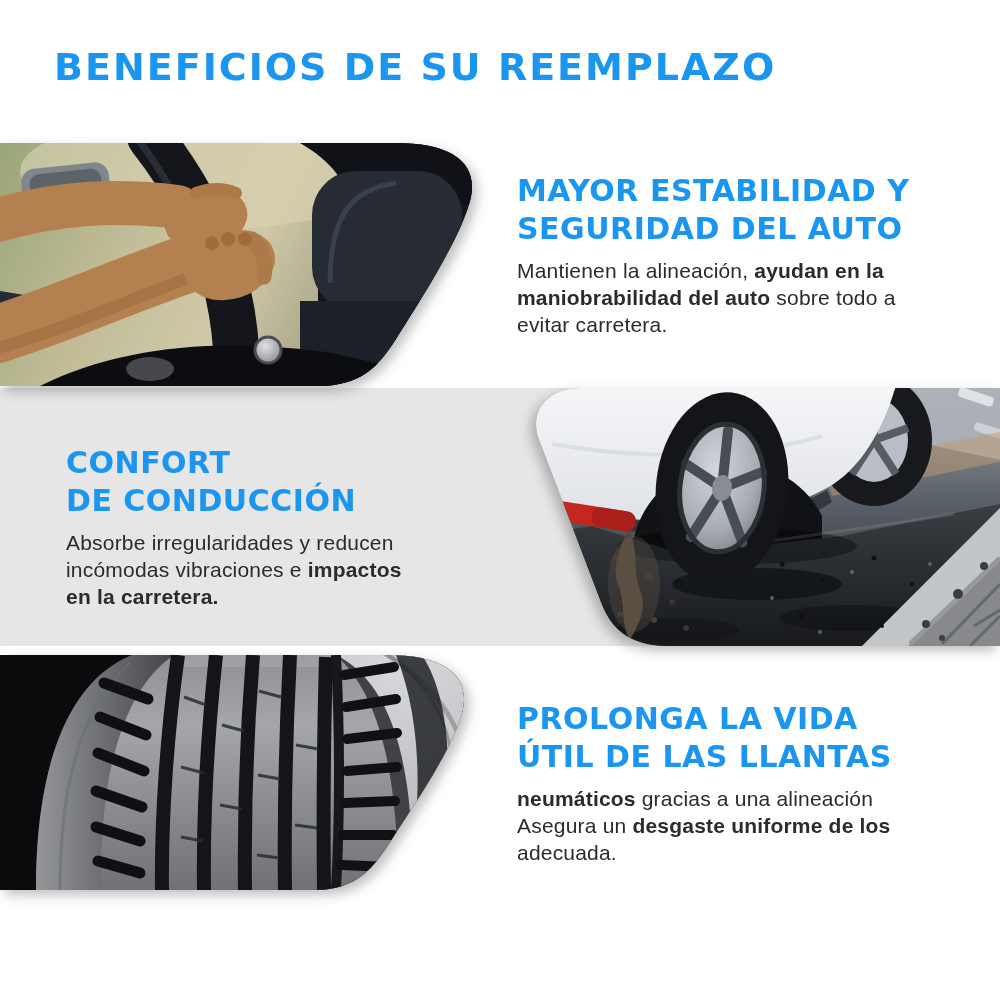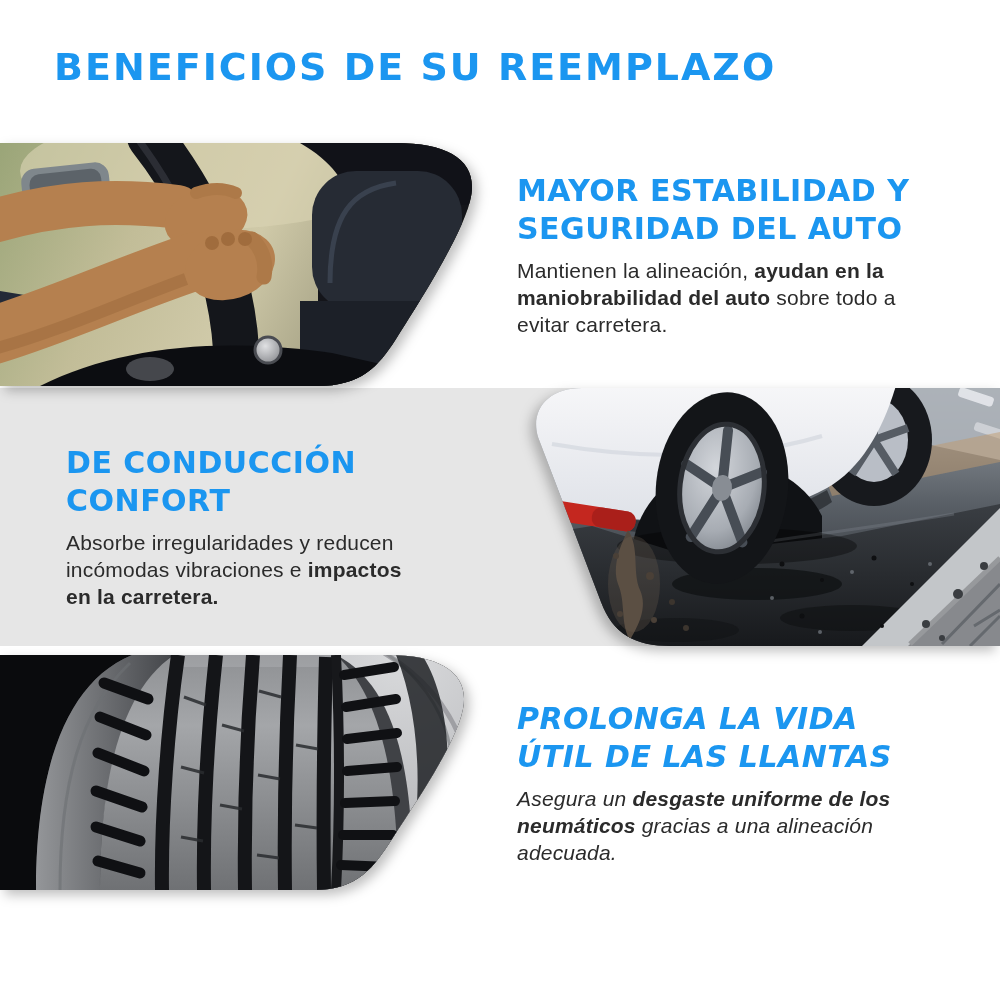--- a/index.html
+++ b/index.html
@@ -21,21 +21,21 @@
   }
   .photo{position:absolute;display:block;}
   .photo.shadow-r{filter:drop-shadow(5px 5px 6px rgba(0,0,0,.25));}
   .photo.shadow-l{filter:drop-shadow(-5px 5px 6px rgba(0,0,0,.25));}
   .photo1{left:0;top:143px;}
   .photo2{left:522px;top:388px;}
   .photo3{left:0;top:655px;}
   .textblock{position:absolute;}
   .tb1{left:517px;top:172px;}
   .tb2{left:66px;top:444px;}
-  .tb3{left:517px;top:700px;font-style:italic;}
+  .tb3{left:517px;top:700px;}
   .h-line{
     font-family:"DejaVu Sans",sans-serif;
     font-weight:700;font-size:30px;line-height:38px;letter-spacing:.5px;
     color:var(--accent,#1b96f0);white-space:nowrap;
   }
   .body-copy{margin-top:9px;}
   .body-line{
     font-size:21px;line-height:27px;color:var(--ink,#2b2b2b);
     white-space:nowrap;letter-spacing:.2px;
   }
@@ -285,32 +285,32 @@
     <div class="h-line">MAYOR ESTABILIDAD Y</div>
     <div class="h-line">SEGURIDAD DEL AUTO</div>
     <div class="body-copy">
       <div class="body-line"><span>Mantienen la alineación, </span><span class="b">ayudan en la</span></div>
       <div class="body-line"><span class="b">maniobrabilidad del auto</span><span> sobre todo a</span></div>
       <div class="body-line"><span>evitar carretera.</span></div>
     </div>
   </div>
 
   <div class="textblock tb2">
+    <div class="h-line">CONFORT</div>
     <div class="h-line">DE CONDUCCIÓN</div>
-    <div class="h-line">CONFORT</div>
     <div class="body-copy">
       <div class="body-line"><span>Absorbe irregularidades y reducen</span></div>
       <div class="body-line"><span>incómodas vibraciones e </span><span class="b">impactos</span></div>
       <div class="body-line"><span class="b">en la carretera.</span></div>
     </div>
   </div>
 
   <div class="textblock tb3">
     <div class="h-line">PROLONGA LA VIDA</div>
     <div class="h-line">ÚTIL DE LAS LLANTAS</div>
     <div class="body-copy">
+      <div class="body-line"><span class="b">neumáticos</span><span> gracias a una alineación</span></div>
       <div class="body-line"><span>Asegura un </span><span class="b">desgaste uniforme de los</span></div>
-      <div class="body-line"><span class="b">neumáticos</span><span> gracias a una alineación</span></div>
       <div class="body-line"><span>adecuada.</span></div>
     </div>
   </div>
 
 </div>
 
 </body></html>

